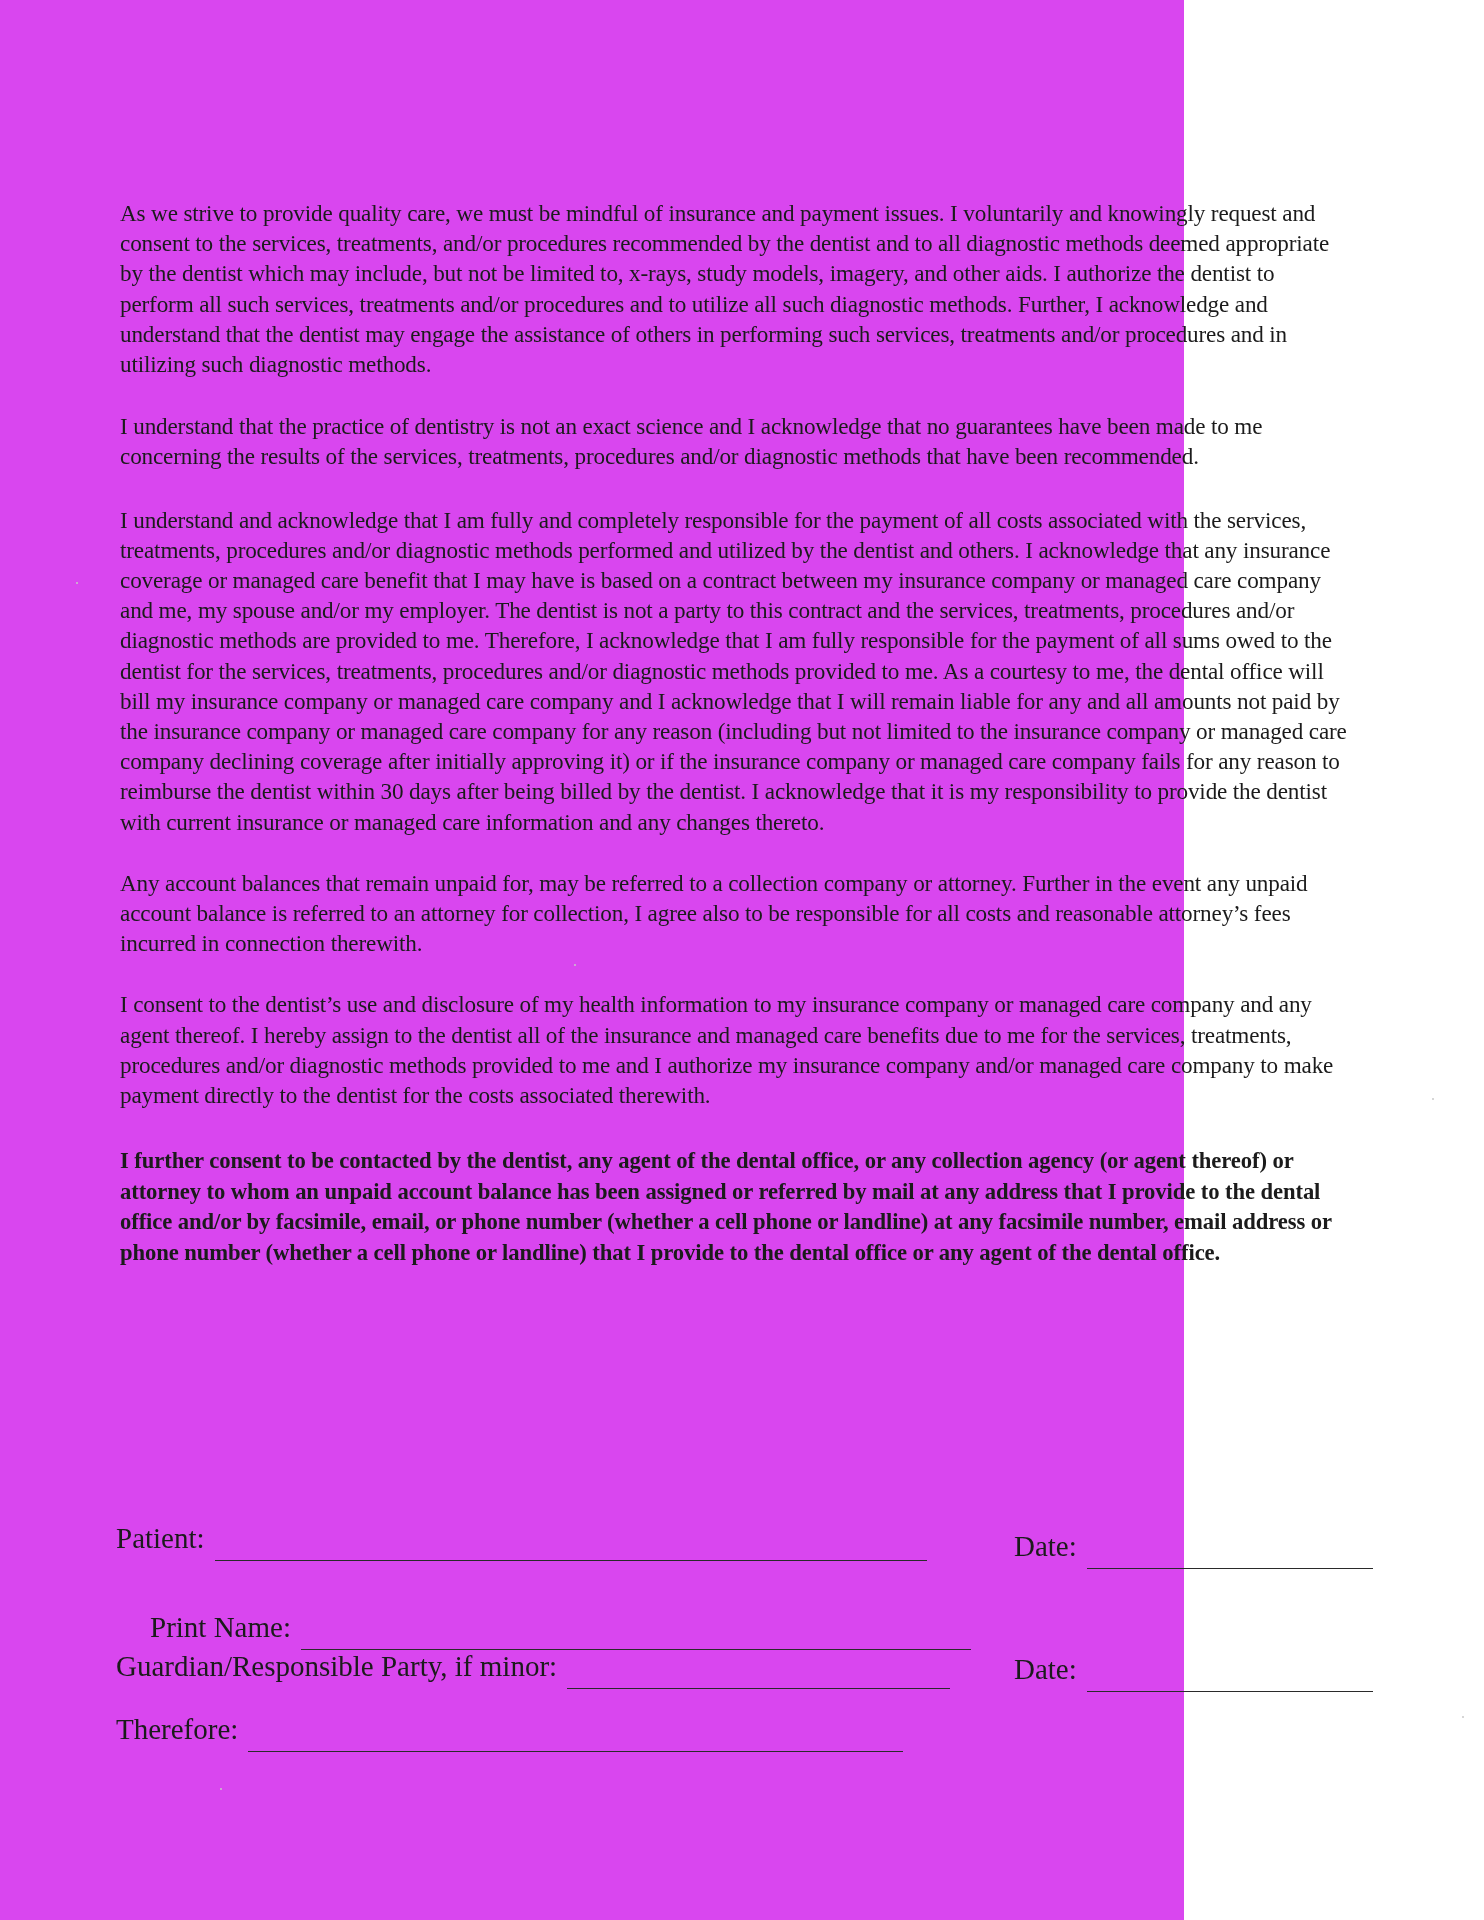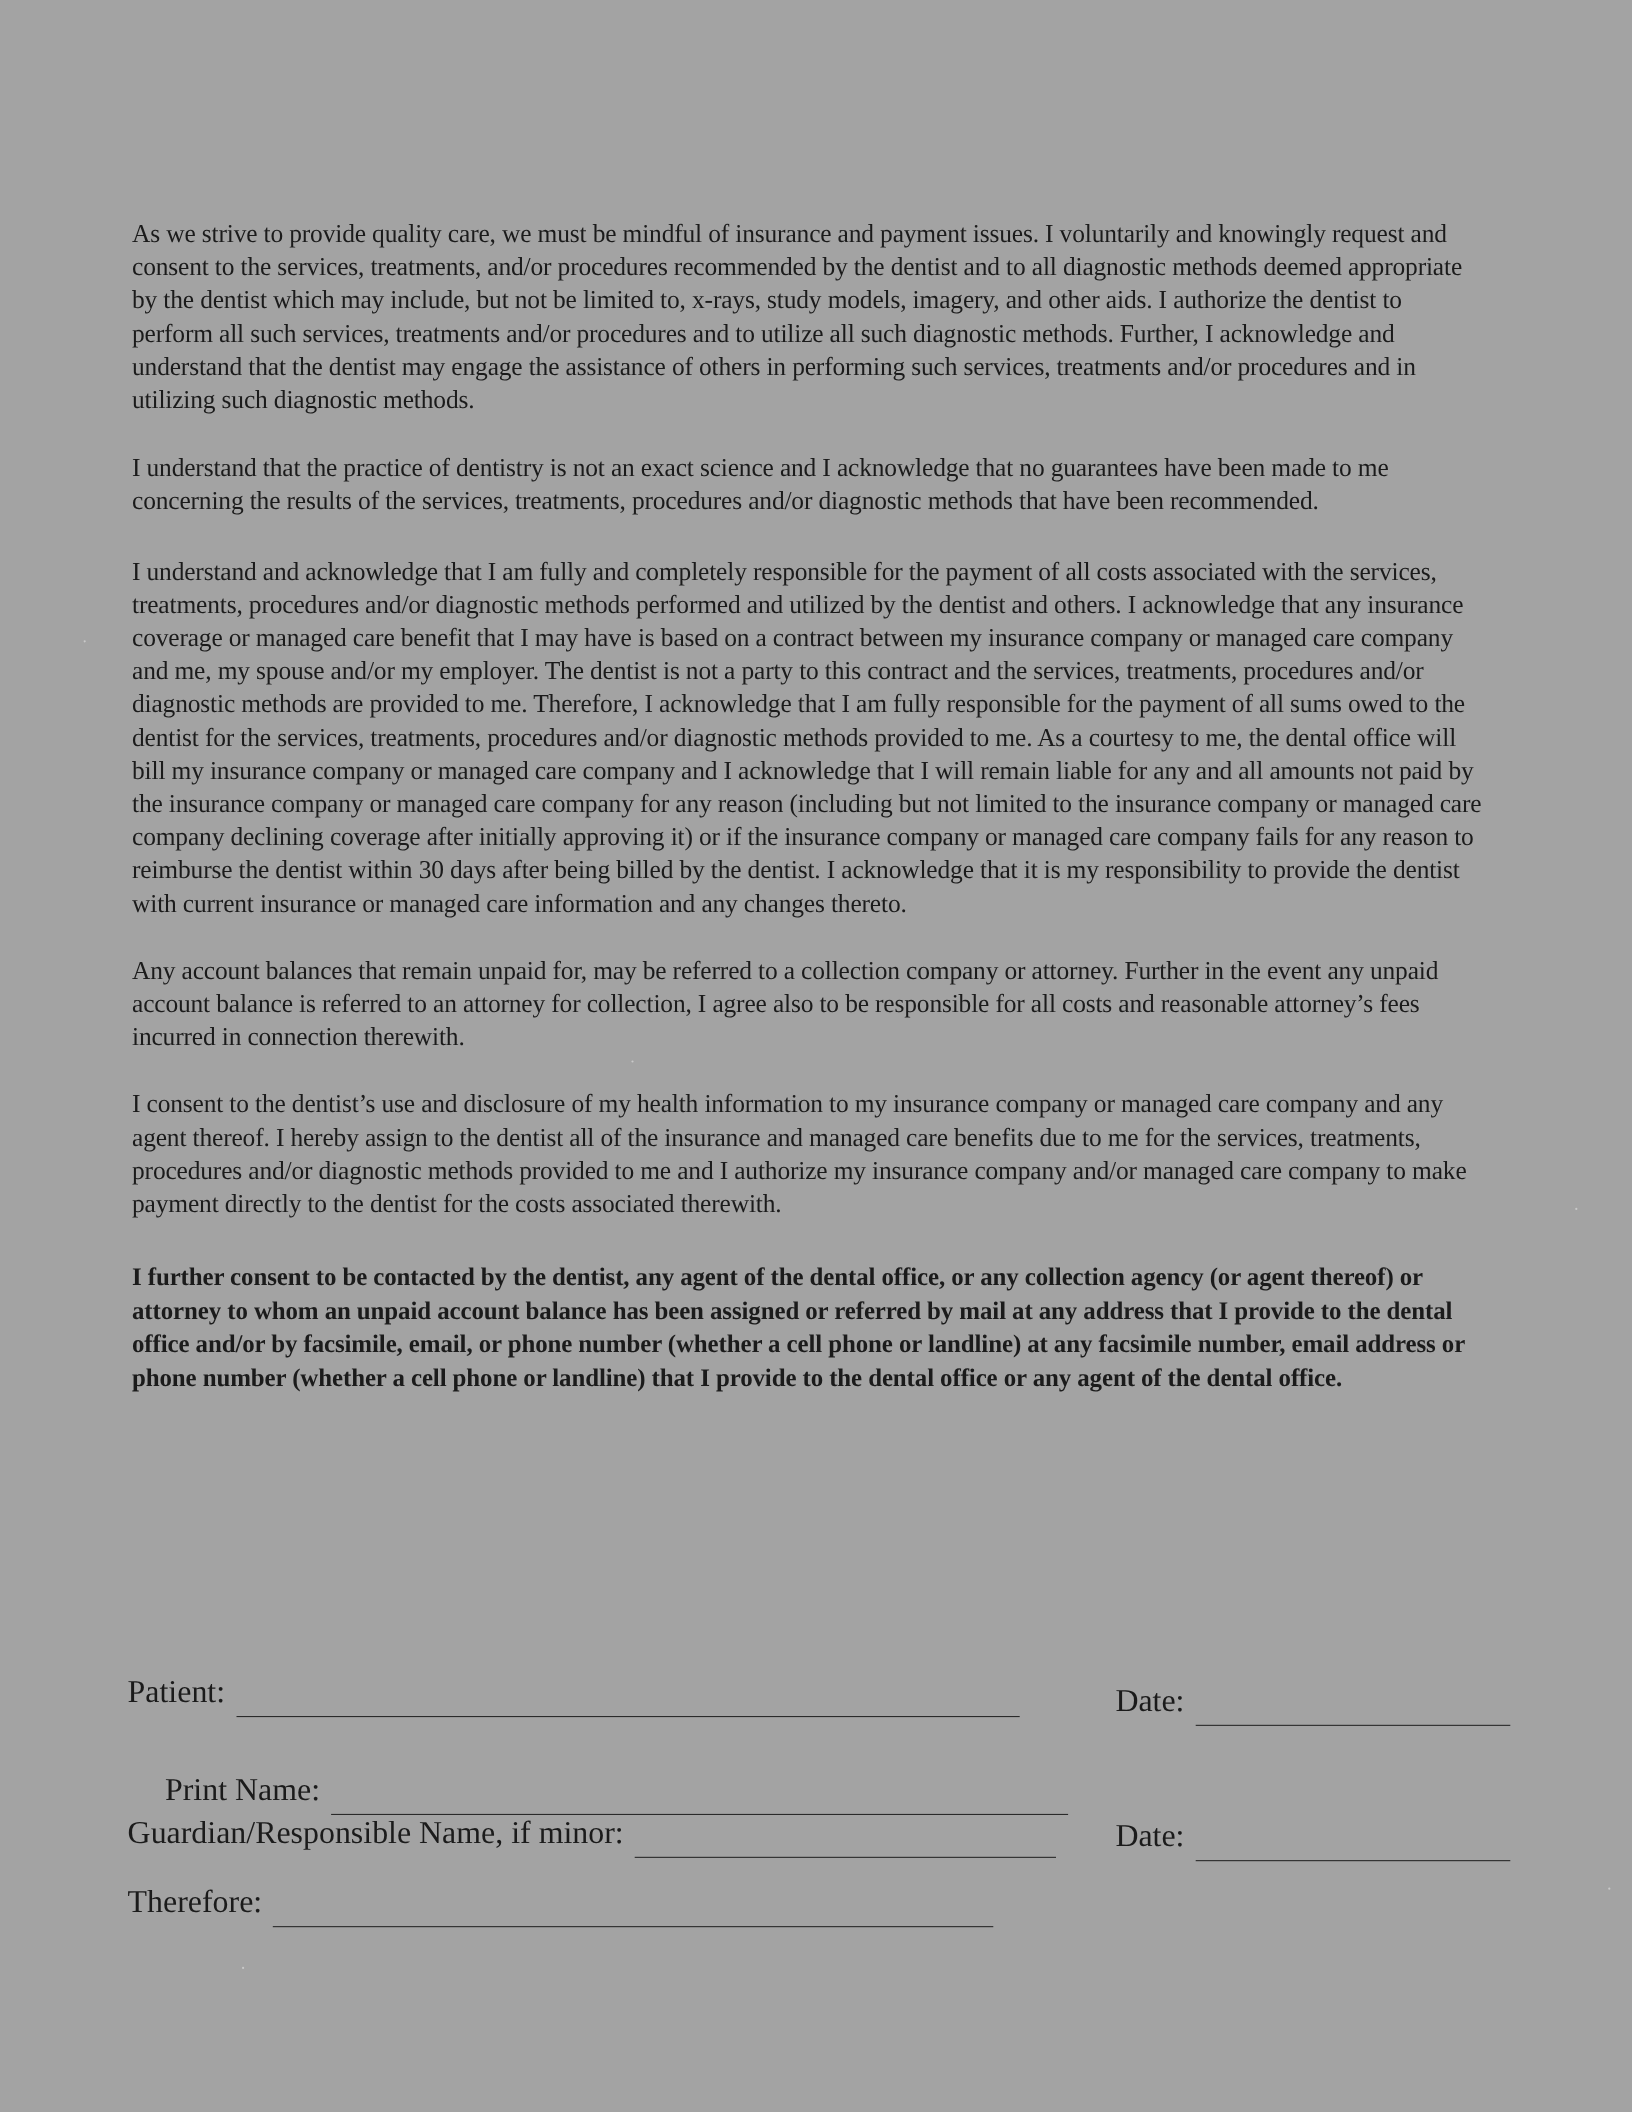--- a/index.html
+++ b/index.html
@@ -12,23 +12,23 @@
       height: 1920px;
       position: relative;
       overflow: hidden;
       font-family: "Liberation Serif", "DejaVu Serif", serif;
       color: #1b1b1b;
     }
     .page {
       position: absolute;
       left: 0;
       top: 0;
-      width: 1484px;
+      width: 1184px;
       height: 1920px;
-      background: #a3a3a3;
+      background: #d946ef;
     }
     .content {
       position: absolute;
       left: 120px;
       top: 198px;
       width: 1250px;
     }
     .para {
       margin: 0 0 30px 0;
       font-size: 23.5px;
@@ -110,21 +110,21 @@
     <span class="sig-label">Date:</span>
     <span class="sig-line"></span>
   </div>
 
   <div class="sig-field" id="f-print">
     <span class="sig-label">Print Name:</span>
     <span class="sig-line"></span>
   </div>
 
   <div class="sig-field" id="f-guardian">
-    <span class="sig-label">Guardian/Responsible Name, if minor:</span>
+    <span class="sig-label">Guardian/Responsible Party, if minor:</span>
     <span class="sig-line"></span>
   </div>
 
   <div class="sig-field" id="f-date2">
     <span class="sig-label">Date:</span>
     <span class="sig-line"></span>
   </div>
 
   <div class="sig-field" id="f-signature">
     <span class="sig-label">Therefore:</span>

